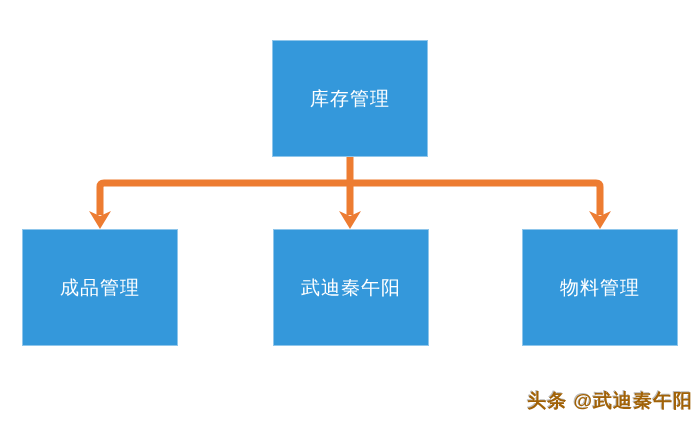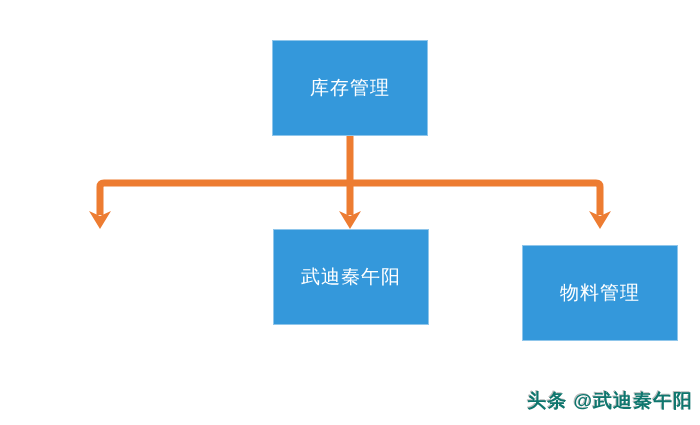--- a/index.html
+++ b/index.html
@@ -11,59 +11,59 @@
   .canvas {
     position: relative;
     width: 700px;
     height: 425px;
     background: #ffffff;
     overflow: hidden;
   }
   .node {
     position: absolute;
     width: 156px;
-    height: 96px;
+    height: 117px;
     background: #3498db;
     border: 1px solid rgba(255,255,255,0.45);
     box-sizing: border-box;
     display: flex;
     align-items: center;
     justify-content: center;
   }
   .node .label {
     color: #ffffff;
     font-size: 19px;
     letter-spacing: 1px;
     font-weight: 400;
     white-space: nowrap;
   }
   .node-root   { left: 272px; top: 40px;  }
   .node-left   { left: 22px;  top: 229px; }
   .node-middle { left: 273px; top: 229px; }
-  .node-right  { left: 522px; top: 229px; margin-top: 16px; }
+  .node-right  { left: 522px; top: 229px; }
   .connector-layer {
     position: absolute;
     left: 0; top: 0;
     width: 700px;
     height: 425px;
     pointer-events: none;
   }
   .connector-layer path {
     fill: none;
     stroke-width: 7;
     stroke-linejoin: round;
     stroke-linecap: butt;
   }
   .watermark {
     position: absolute;
     right: 7px;
     bottom: 11px;
     font-size: 19px;
     font-weight: 700;
-    color: #0f766e;
+    color: #a16207;
     letter-spacing: 1px;
     text-shadow: 1px 1px 0 #ffffff, -1px -1px 0 #bdbdbd;
     white-space: nowrap;
   }
 </style>
 </head>
 <body>
 
 <div class="canvas">
 
@@ -75,20 +75,23 @@
 
     <polygon points="89,211 100,216 111,211 100,229" fill="#ed7c31"></polygon>
     <polygon points="339,211 350,216 361,211 350,229" fill="#ed7c31"></polygon>
     <polygon points="589,211 600,216 611,211 600,229" fill="#ed7c31"></polygon>
   </svg>
 
   <div class="node node-root">
     <span class="label">库存管理</span>
   </div>
 
+  <div class="node node-left">
+    <span class="label">成品管理</span>
+  </div>
 
   <div class="node node-middle">
     <span class="label">武迪秦午阳</span>
   </div>
 
   <div class="node node-right">
     <span class="label">物料管理</span>
   </div>
 
   <div class="watermark">头条 @武迪秦午阳</div>

